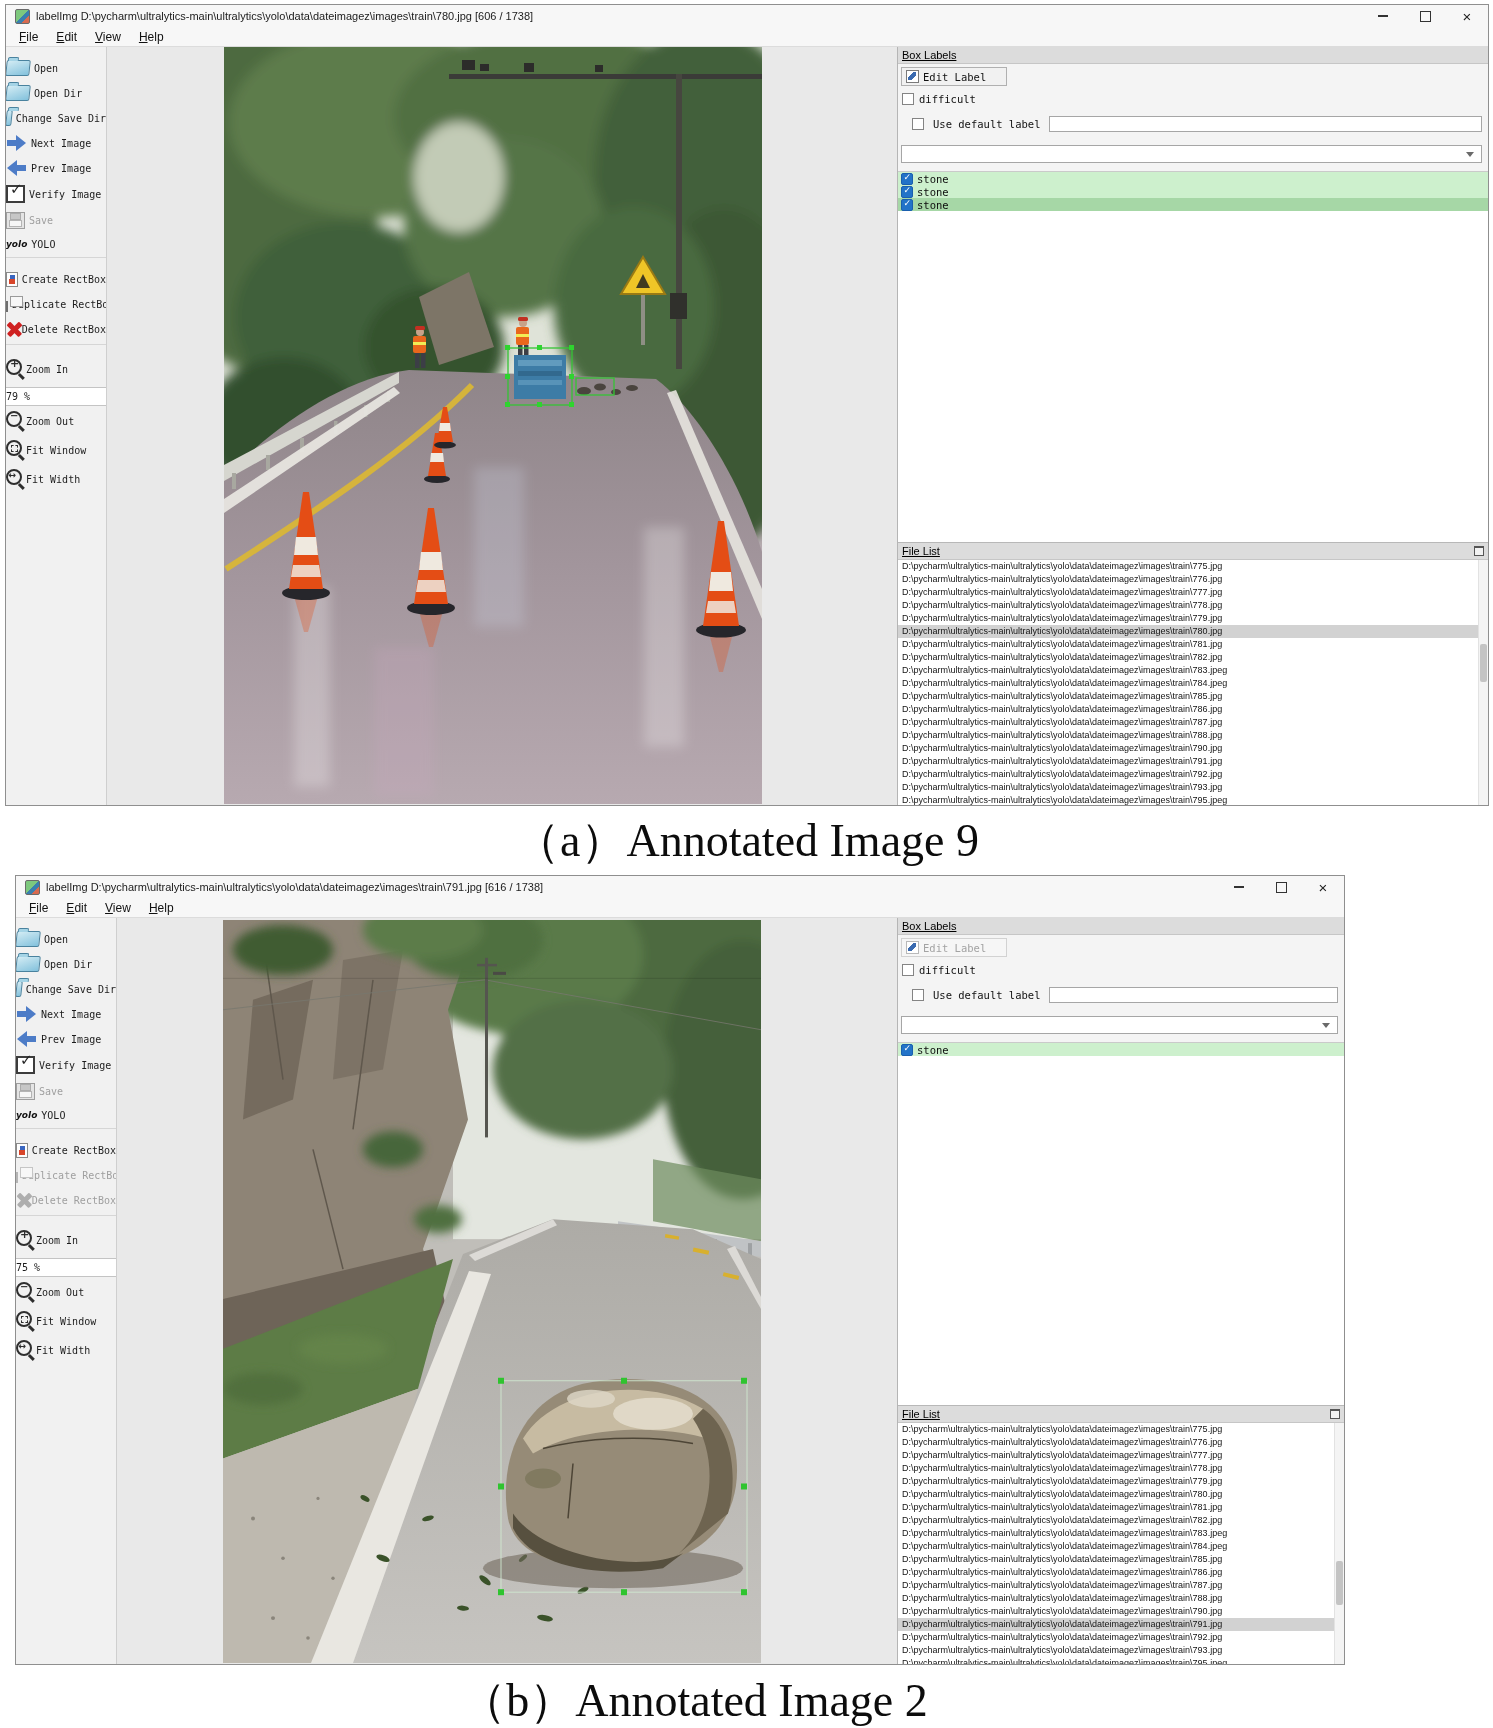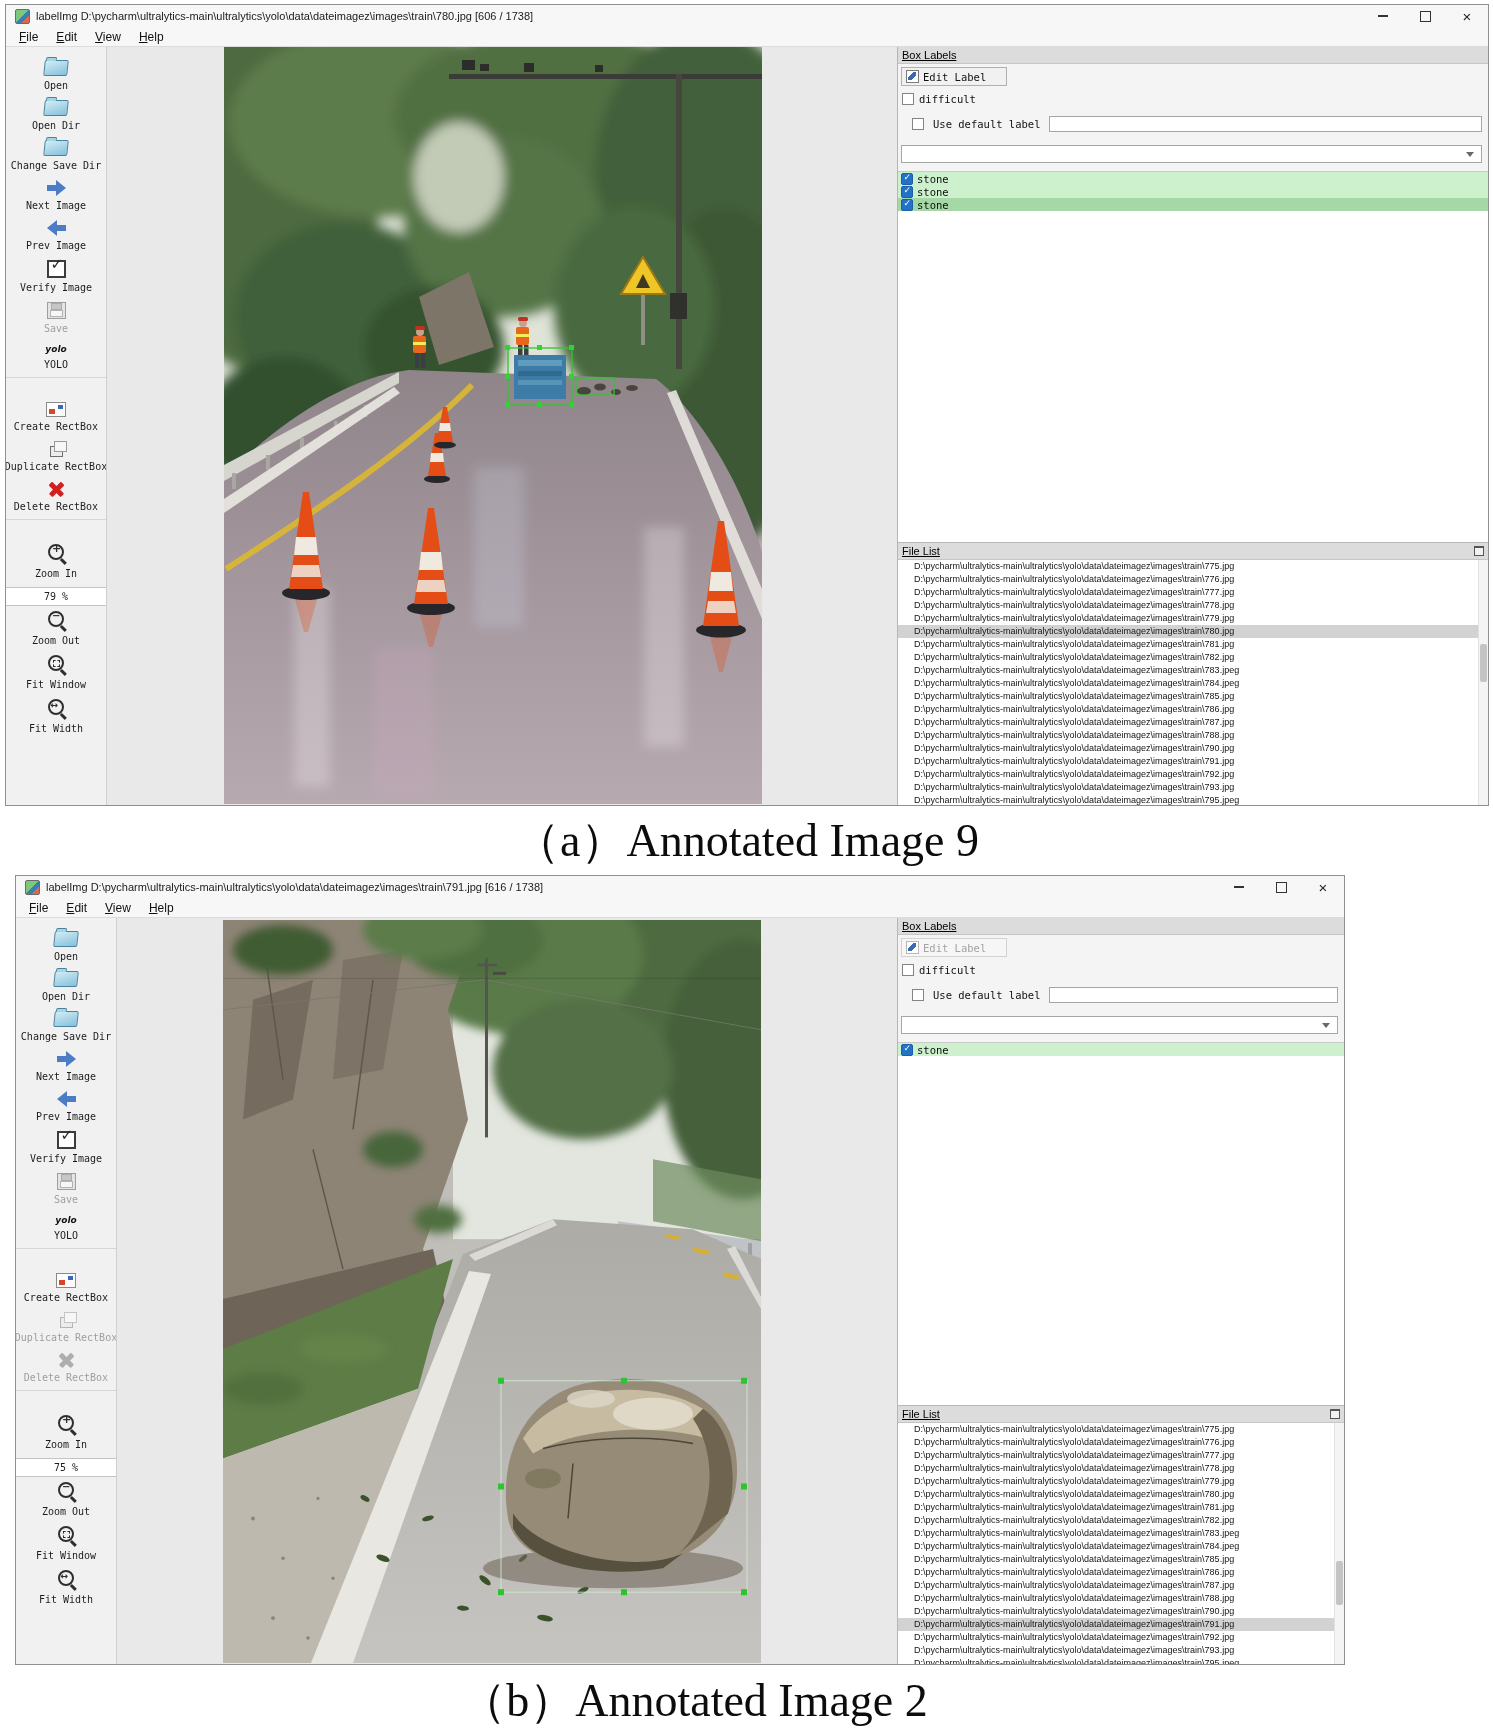--- a/index.html
+++ b/index.html
@@ -18,22 +18,22 @@
   .minbar{width:10px;height:1.5px;background:#333;display:block;}
   .maxbox{width:9px;height:9px;border:1.2px solid #333;display:block;}
   .ctrl.close{font-size:15px;line-height:15px;}
   .menubar{height:19px;display:flex;align-items:center;background:#f7f7f7;border-bottom:1px solid #dcdcdc;flex:none;padding-left:4px;}
   .menu-item{font-size:12px;color:#111;padding:0 9px;}
   .menu-item::first-letter{text-decoration:underline;}
   .wbody{flex:1;display:flex;min-height:0;}
 
   
   .toolbar{width:100px;flex:none;background:#f1f1f1;border-right:1px solid #cfcfcf;padding-top:8px;overflow:hidden;}
-  .tool{display:flex;flex-direction:column;align-items:center;gap:4px;padding:5px 0 4px;}
-  .tool.group-start{border-top:1px solid #d6d6d6;margin-top:3px;padding-top:24px;}
+  .tool{display:flex;flex-direction:row;align-items:center;gap:4px;padding:5px 0 4px;}
+  .tool.group-start{border-top:1px solid #d6d6d6;margin-top:3px;padding-top:14px;}
   .tlabel{font:10px "DejaVu Sans Mono",monospace;color:#1c1c1c;text-align:center;white-space:nowrap;}
   .tool.disabled .tlabel{color:#9f9f9f;}
   .tool.zoomfield{background:#fff;border-top:1px solid #c4c4c4;border-bottom:1px solid #c4c4c4;padding:3px 0;margin-top:4px;width:100%;}
   .tbicon{display:block;position:relative;}
 
   
   .ic-folder{width:22px;height:14px;background:linear-gradient(160deg,#d3ecf4,#82c1dc);border:1px solid #49829e;border-radius:2px;transform:skewX(-6deg);}
   .ic-folder::before{content:"";position:absolute;top:-4px;left:0;width:9px;height:3px;background:#a5d4e6;border:1px solid #49829e;border-bottom:none;border-radius:2px 2px 0 0;}
   .ic-arrow-right,.ic-arrow-left{width:21px;height:16px;}
   .ic-arrow-right::before,.ic-arrow-left::before{content:"";position:absolute;left:1px;top:5px;width:9px;height:6px;background:#4d7cc7;}
@@ -92,21 +92,21 @@
   .label-list{flex:none;margin-top:8px;background:#fff;border-top:1px solid #cacaca;overflow:hidden;}
   #win1 .label-list{height:370px;}
   #win2 .label-list{height:362px;}
   .label-row{display:flex;align-items:center;gap:4px;height:13px;background:#cdf0cd;padding-left:3px;font:10.5px "DejaVu Sans Mono",monospace;color:#0d0d0d;}
   .label-row.selected{background:#a6d7a6;}
   .cb{width:10px;height:10px;background:#fff;border:1px solid #8a8a8a;flex:none;position:relative;}
   .checked-item .cb{background:#2273c8;border-color:#1a5fae;border-radius:2px;}
   .checked-item .cb::after{content:"\2713";position:absolute;left:1.5px;top:-2.5px;font:bold 9px "DejaVu Sans",sans-serif;color:#fff;line-height:13px;}
   .float-icon{width:8px;height:7px;border:1px solid #555;border-top-width:2px;background:#f2f2f2;}
   .file-list{flex:1;background:#fff;position:relative;overflow:hidden;min-height:0;}
-  .file-row{height:13px;line-height:13px;padding-left:16px;font-size:9px;color:#141414;white-space:nowrap;}
+  .file-row{height:13px;line-height:13px;padding-left:4px;font-size:9px;color:#141414;white-space:nowrap;}
   .file-row.selected{background:#d2d2d2;}
   .vscroll{position:absolute;right:0;top:0;bottom:0;width:9px;background:#f4f4f4;border-left:1px solid #e2e2e2;}
   .thumb{position:absolute;left:1px;width:7px;background:#c4c4c4;border-radius:2px;}
   #win1 .thumb{top:84px;height:38px;}
   #win2 .thumb{top:138px;height:44px;}
 
   
   .caption{position:absolute;left:0;text-align:center;font-family:"Liberation Serif",serif;font-size:46px;color:#0c0c0c;}
   #capA{top:810px;width:1493px;}
   #capB{top:1670px;width:1388px;}

